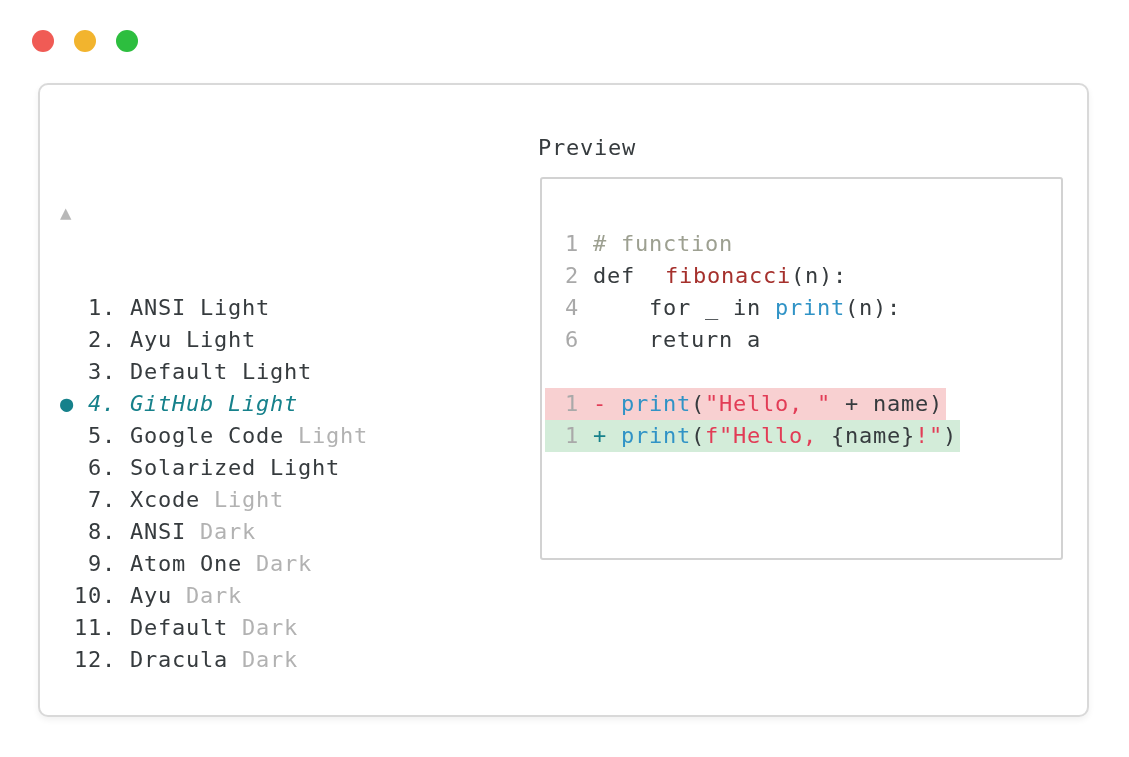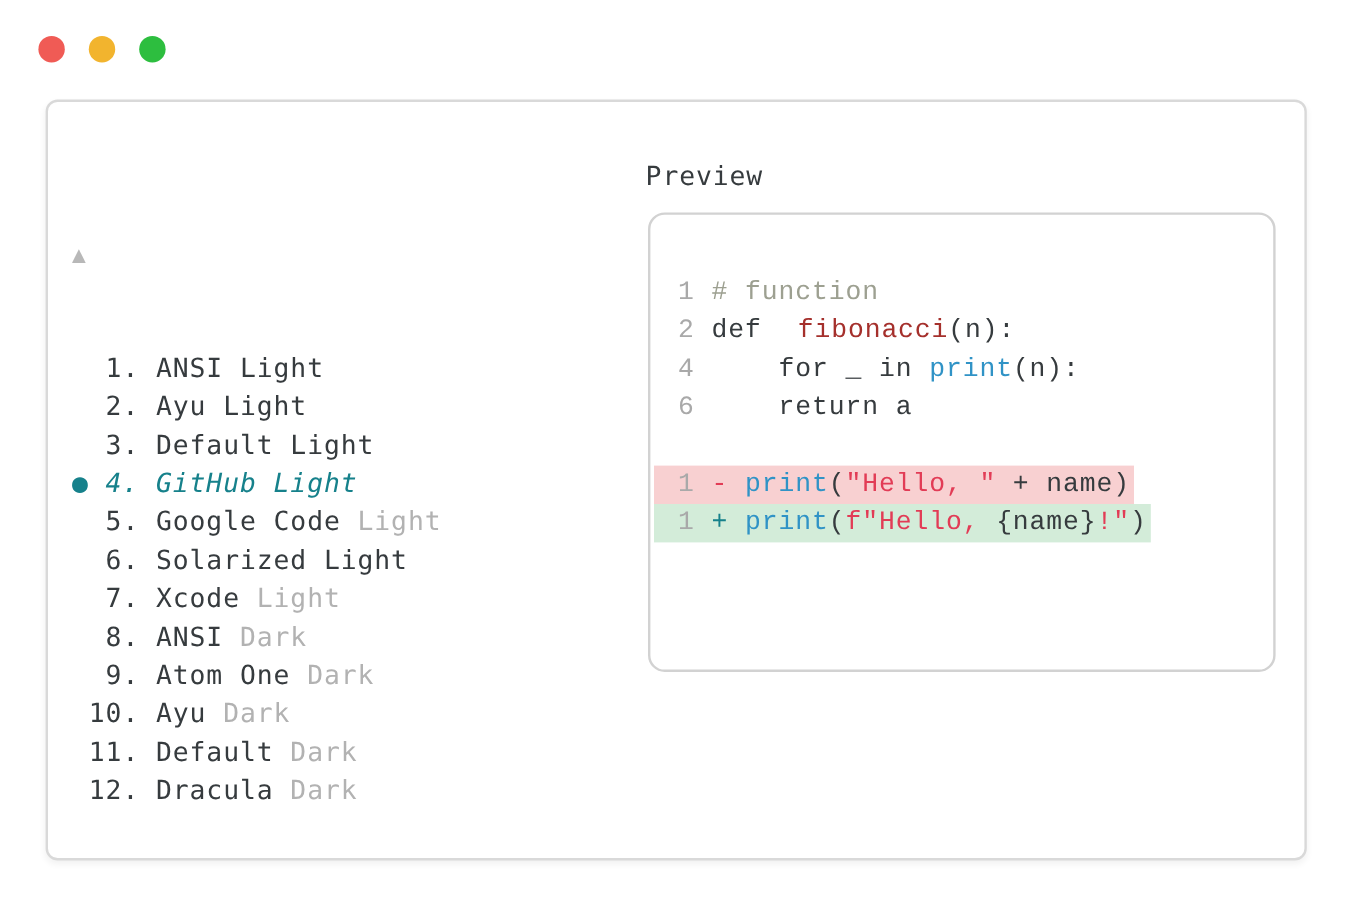--- a/index.html
+++ b/index.html
@@ -23,21 +23,21 @@
          border:2px solid #d9d9d9;border-radius:10px;background:#ffffff;
          box-shadow:0 3px 6px rgba(0,0,0,0.06);}
   .mono{font-size:22px;line-height:32px;letter-spacing:0.75px;color:var(--ink);white-space:pre;}
   .left-col{position:absolute;left:20px;top:47px;width:460px;}
   .row{height:32px;line-height:32px;white-space:pre;}
   .muted{color:var(--muted);}
   .scroll-up{color:#b8b8b8;font-size:19px;}
   .sel{color:var(--accent);font-style:italic;}
   .preview-label{position:absolute;left:498px;top:47px;height:32px;line-height:32px;text-align:right;}
   .preview-box{position:absolute;left:500px;top:92px;width:523px;height:383px;box-sizing:border-box;
-               border:2px solid #d2d2d2;border-radius:14px;background:#ffffff;overflow:hidden;font-family:Liberation Mono, monospace;}
+               border:2px solid #d2d2d2;border-radius:3px;background:#ffffff;overflow:hidden;}
   .code{padding-top:49px;}
   .code-row{height:32px;line-height:32px;white-space:pre;padding-left:23px;font-size:22px;
             letter-spacing:0.75px;color:var(--ink);}
   .code-row.diff-holder{padding-left:0;}
   .diff-chip{display:inline-block;height:32px;line-height:32px;margin-left:3px;
              padding:0 3px 0 20px;white-space:pre;}
   .diff-chip.removed{background:var(--bg-removed);}
   .diff-chip.added{background:var(--bg-added);}
   .c-text{color:var(--ink);}
   .c-comment{color:var(--comment);}

